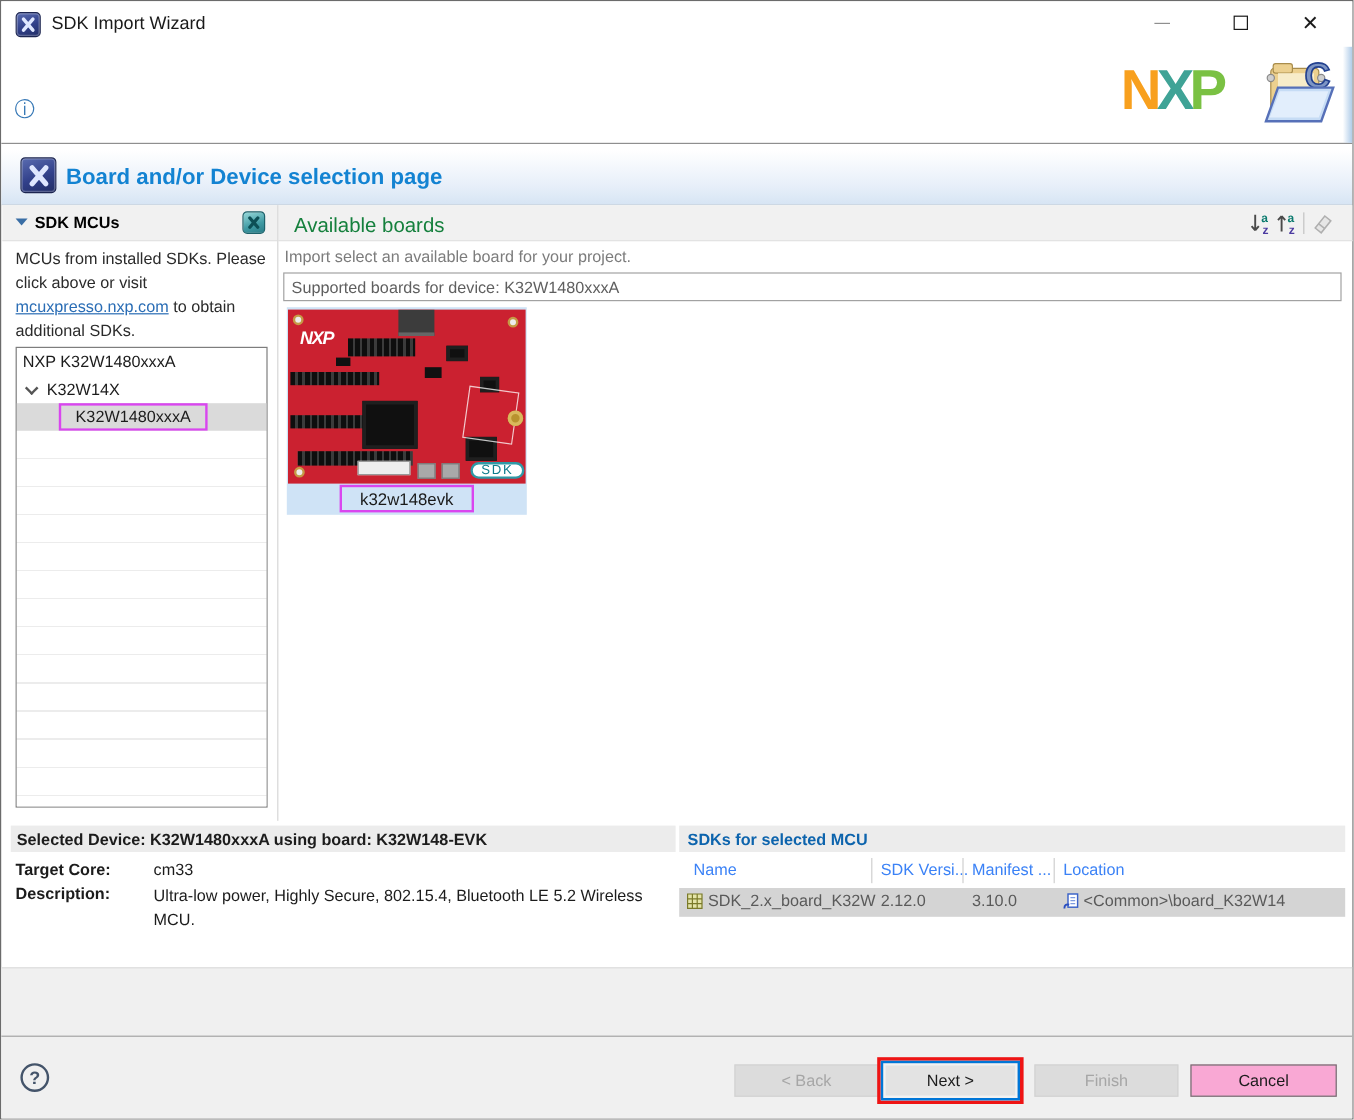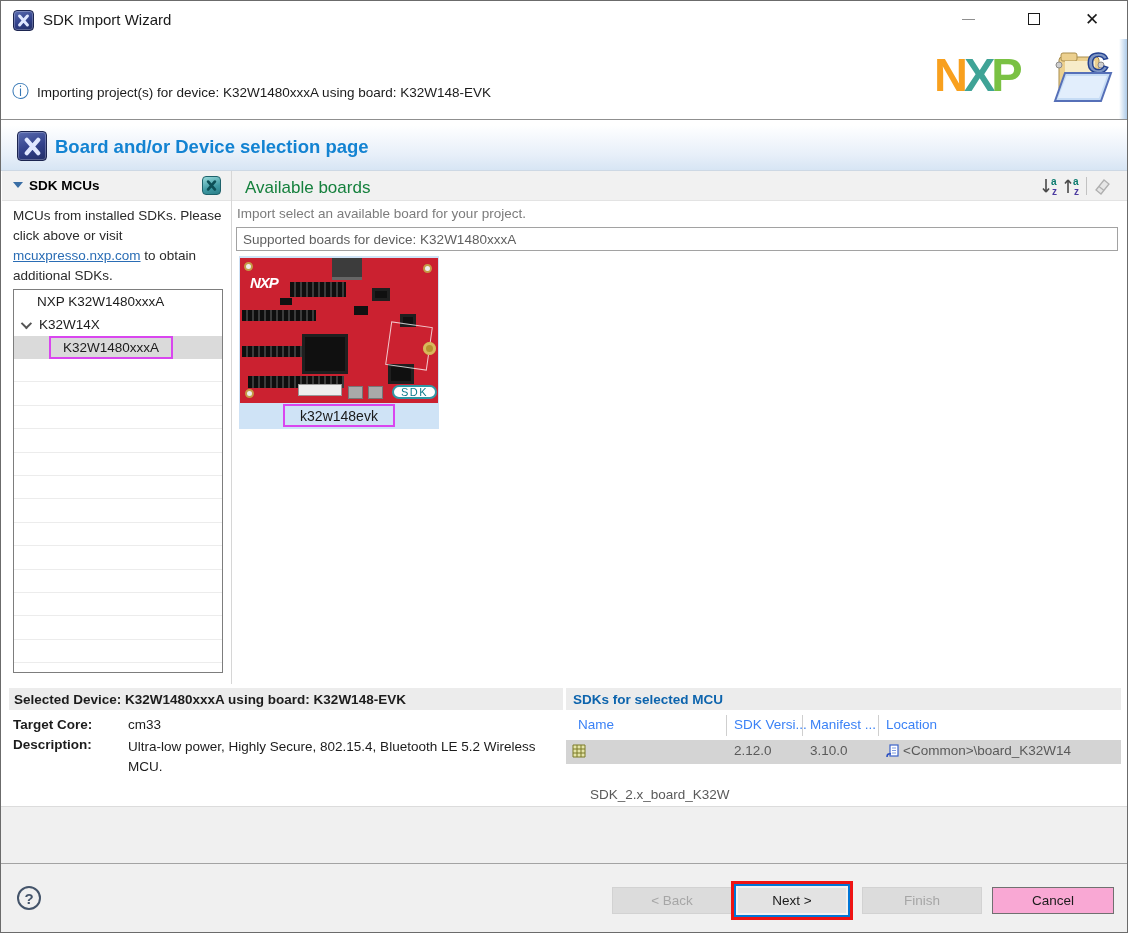--- a/index.html
+++ b/index.html
@@ -135,21 +135,20 @@
     <div class="winctl ctl-max">
         <div class="max-glyph"></div>
       </div>
     <div class="winctl ctl-close">
         <div class="close-glyph">✕</div>
       </div>
   </div>
 
   <div class="banner"></div>
   <div class="info-icon">ⓘ</div>
-  <div class="banner-msg">Importing project(s) for device: K32W1480xxxA using board: K32W148-EVK</div>
   <div class="nxp-logo"><span class="nxp-n">N</span><span class="nxp-x">X</span><span class="nxp-p">P</span></div>
   <div class="folder-icon">
     <svg width="74" height="64" viewBox="0 0 74 64">
       <rect x="10" y="12" width="40" height="34" rx="3" fill="#ecd08f" stroke="#a98d4c"></rect>
       <rect x="12" y="8" width="16" height="8" rx="2" fill="#ecd08f" stroke="#a98d4c"></rect>
       <rect x="16" y="16" width="30" height="26" fill="#f7ecc9"></rect>
       <circle cx="10" cy="20" r="3" fill="#cfcfcf" stroke="#8a8a8a"></circle>
       <circle cx="52" cy="20" r="3" fill="#cfcfcf" stroke="#8a8a8a"></circle>
       <text x="38" y="28" font-size="30" font-weight="bold" fill="#7d95c4" stroke="#23418f" stroke-width="1.4" font-family="Liberation Sans,sans-serif">C</text>
       <path d="M6 56 L16 28 L62 28 L52 56 Z" fill="#c6dcf5" stroke="#5670b8" stroke-width="2"></path>
@@ -195,21 +194,21 @@
     <svg width="20" height="20" viewBox="0 0 20 20">
       <path d="M4 14 L12 4 L17 8 L9 18 Z" fill="#e3e3e3" stroke="#9a9a9a" stroke-width="1.3"></path>
       <path d="M7 10.5 L12 14.5" stroke="#9a9a9a" stroke-width="1.3"></path>
     </svg>
   </div>
 
   <div class="mcus-desc"><span>MCUs from installed SDKs. Please click above or visit </span><a href="#">mcuxpresso.nxp.com</a><span> to obtain additional SDKs.</span></div>
 
   <div class="tree">
     <div class="tree-row" style="top:0;">
-      <span style="margin-left:23px;">NXP K32W1480xxxA</span>
+      <span style="margin-left:5px;">NXP K32W1480xxxA</span>
     </div>
     <div class="tree-row" style="top:23px;">
       <span class="chev"></span>
       <span>K32W14X</span>
     </div>
     <div class="tree-row sel" style="top:46px;">
       <span class="tree-sel-box red-box">
         <span>K32W1480xxxA</span>
       </span>
     </div>
@@ -264,21 +263,21 @@
   <div class="tbl-head-cell" style="left:809px;">Manifest ...</div>
   <div class="col-sep" style="left:877px;"></div>
   <div class="tbl-head-cell" style="left:885px;">Location</div>
 
   <div class="tbl-row"></div>
   <div class="tbl-cell" style="left:571px;top:743px;">
     <svg width="14" height="14" viewBox="0 0 14 14">
         <path d="M1 1 H13 V13 H1 Z M1 5 H13 M1 9 H13 M5 1 V13 M9 1 V13" fill="#e4e4a8" stroke="#7a7a28" stroke-width="1"></path>
       </svg>
   </div>
-  <div class="tbl-cell" style="left:589px;margin-top:44px;">SDK_2.x_board_K32W</div>
+  <div class="tbl-cell" style="left:589px;">SDK_2.x_board_K32W</div>
   <div class="tbl-cell" style="left:733px;">2.12.0</div>
   <div class="tbl-cell" style="left:809px;">3.10.0</div>
   <div class="tbl-cell" style="left:884px;top:743px;">
     <svg width="15" height="15" viewBox="0 0 15 15">
       <rect x="5" y="1" width="8" height="11" fill="#ffffff" stroke="#3a62c8" stroke-width="1.2"></rect>
       <path d="M7 4 H11 M7 6.5 H11 M7 9 H11" stroke="#7d9be0" stroke-width="1"></path>
       <path d="M2 13 Q2 9 6 10" fill="none" stroke="#2b4fc0" stroke-width="1.6"></path>
     </svg>
   </div>
   <div class="tbl-cell loc-cell" style="left:902px;">&lt;Common&gt;\board_K32W14</div>

